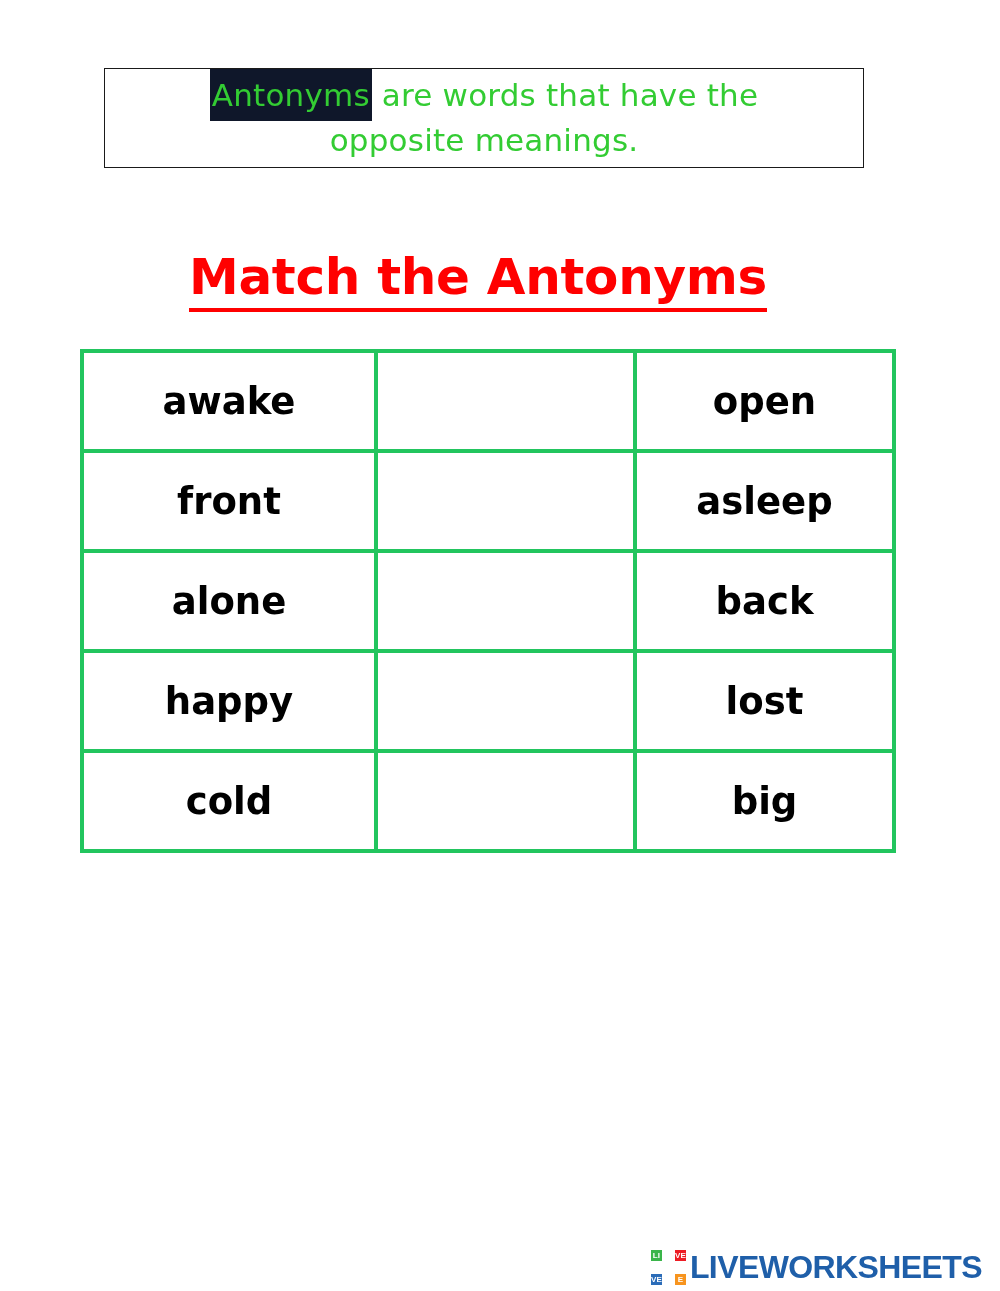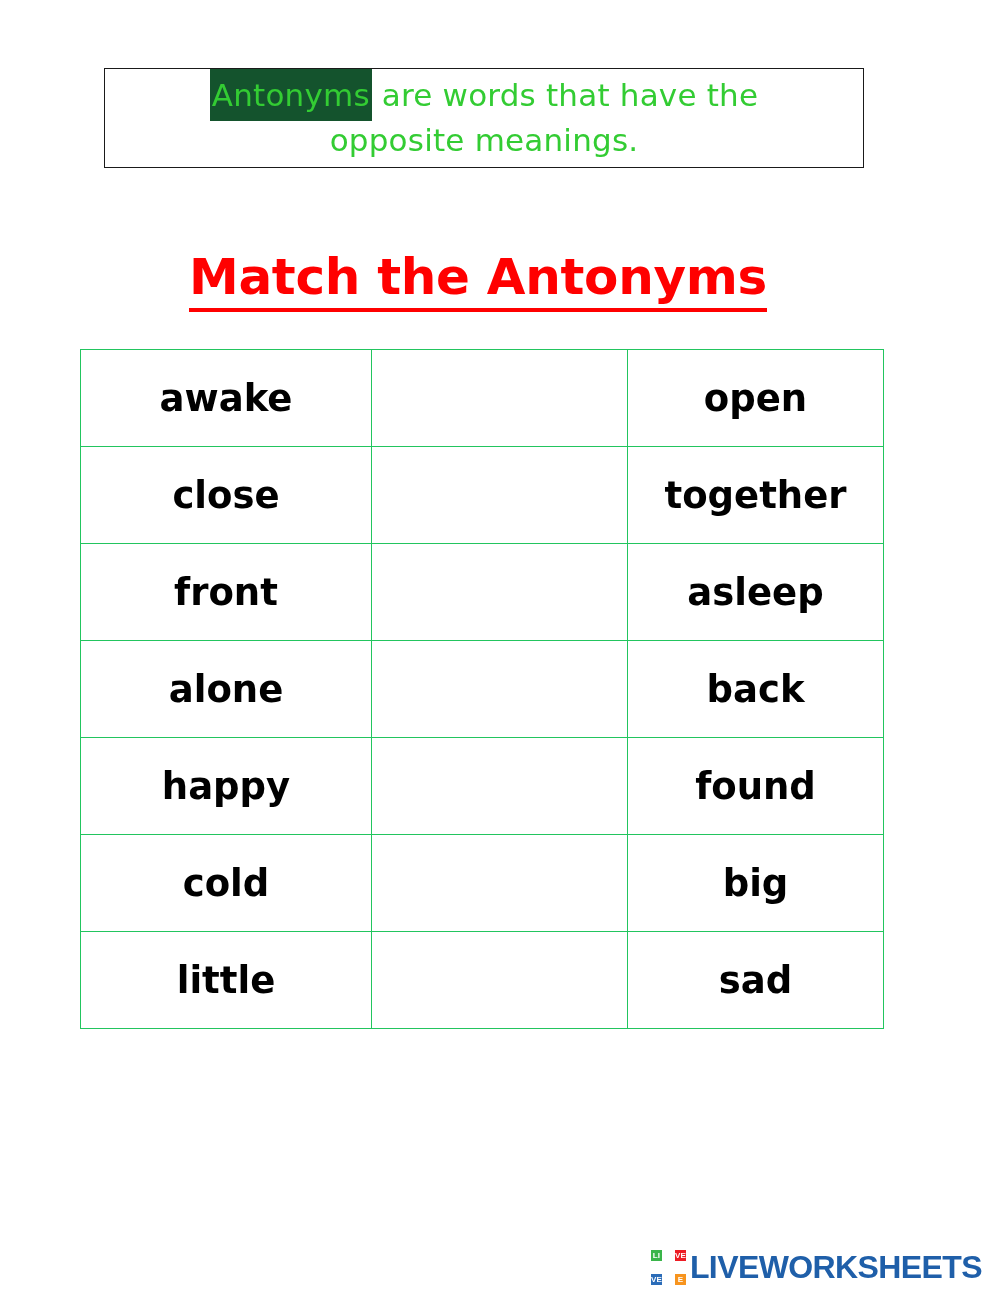--- a/index.html
+++ b/index.html
@@ -32,21 +32,21 @@
   }
   .definition-line {
     font-family: "DejaVu Sans", sans-serif;
     font-size: 31px;
     line-height: 45px;
     color: #33cc33;
     white-space: nowrap;
     letter-spacing: 0.2px;
   }
   .hl {
-    background: #14532d;
+    background: #0f172a;
     padding: 8px 2px;
   }
 
   
   .title {
     position: absolute;
     left: 0;
     top: 248px;
     width: 956px;
     text-align: center;
@@ -64,21 +64,21 @@
   
   .match-table {
     position: absolute;
     left: 80px;
     top: 349px;
     width: 800px;
     border-collapse: collapse;
     table-layout: fixed;
   }
   .match-table td {
-    border: 1px solid #22c55e;
+    border: 4px solid #22c55e;
     height: 96px;
     text-align: center;
     vertical-align: middle;
     font-family: "DejaVu Sans", sans-serif;
     font-size: 37px;
     font-weight: bold;
     color: #000000;
     padding: 0;
   }
   .col-left   { width: 290px; }
@@ -137,48 +137,38 @@
 </div>
 
 <table class="match-table">
   <tbody>
     <tr>
       <td class="col-left">awake</td>
       <td class="col-middle"></td>
       <td class="col-right">open</td>
     </tr>
     <tr>
-      <td class="col-left">close</td>
-      <td class="col-middle"></td>
-      <td class="col-right">together</td>
-    </tr>
-    <tr>
       <td class="col-left">front</td>
       <td class="col-middle"></td>
       <td class="col-right">asleep</td>
     </tr>
     <tr>
       <td class="col-left">alone</td>
       <td class="col-middle"></td>
       <td class="col-right">back</td>
     </tr>
     <tr>
       <td class="col-left">happy</td>
       <td class="col-middle"></td>
-      <td class="col-right">found</td>
+      <td class="col-right">lost</td>
     </tr>
     <tr>
       <td class="col-left">cold</td>
       <td class="col-middle"></td>
       <td class="col-right">big</td>
-    </tr>
-    <tr>
-      <td class="col-left">little</td>
-      <td class="col-middle"></td>
-      <td class="col-right">sad</td>
     </tr>
   </tbody>
 </table>
 
 <div class="footer">
   <div class="logo-mark">
     <div class="logo-cell lc-1">LI</div>
     <div class="logo-cell lc-2">VE</div>
     <div class="logo-cell lc-3">VE</div>
     <div class="logo-cell lc-4">E</div>

